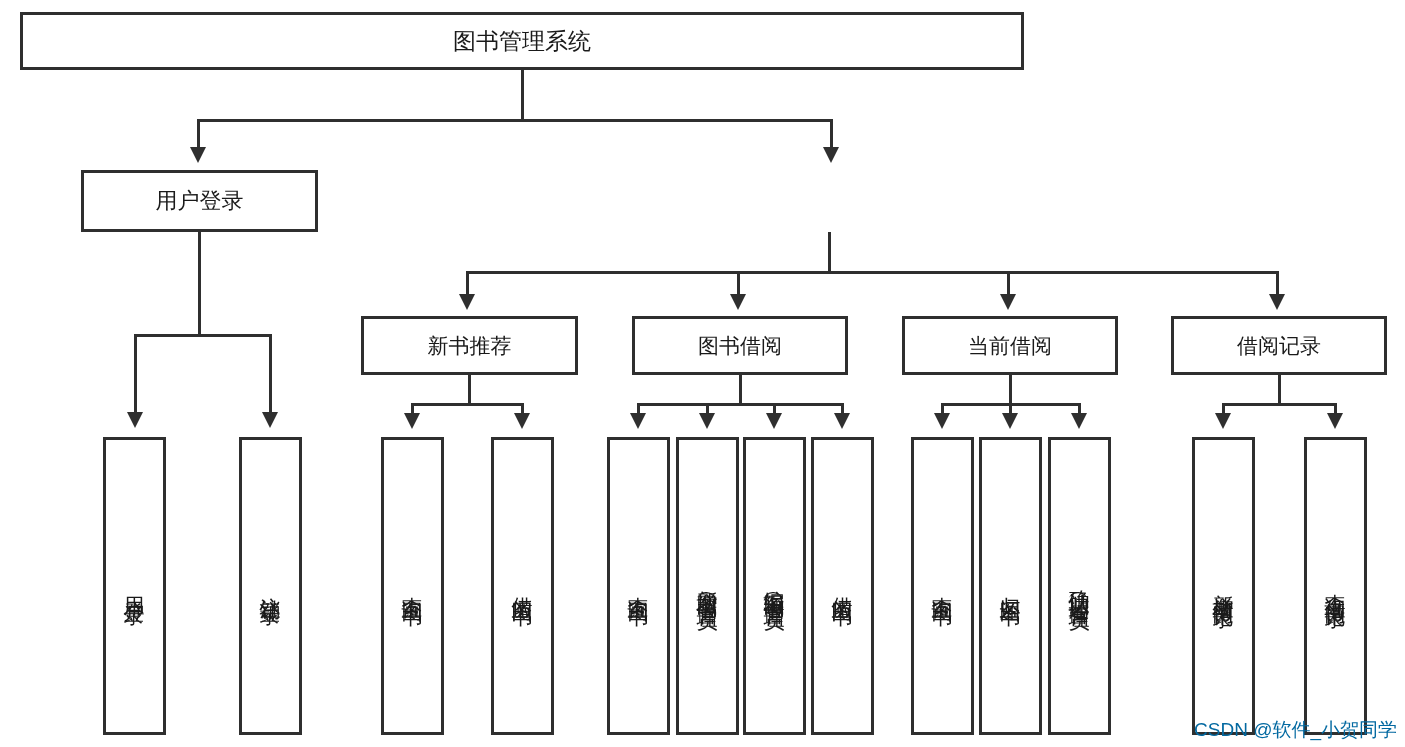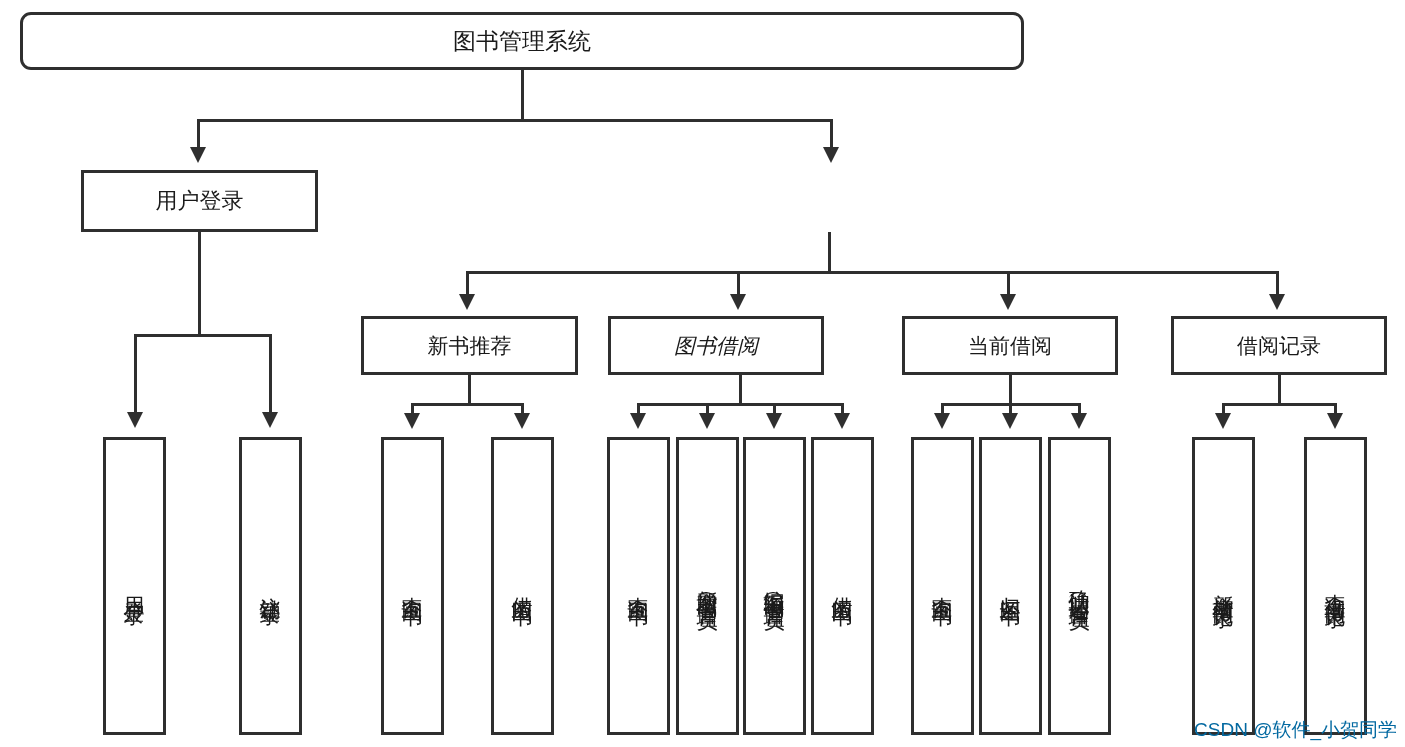--- a/index.html
+++ b/index.html
@@ -76,21 +76,21 @@
     color: #0369a1;
     white-space: nowrap;
     pointer-events: none;
   }
 </style>
 </head>
 <body>
 
 <div id="canvas">
 
-  <div class="node root" style="left:20px; top:12px; width:1004px; height:58px;border-radius:11px;">
+  <div class="node root" style="left:20px; top:12px; width:1004px; height:58px;">
     <span>图书管理系统</span>
   </div>
 
   <div class="conn vline" style="left:521px; top:70px; width:3px; height:49px;"></div>
 
   <div class="conn hline" style="left:197px; top:119px; width:636px; height:3px;"></div>
 
   <div class="conn vline" style="left:197px; top:119px; width:3px; height:30px;"></div>
   <div class="arrow" style="left:190px; top:147px;"></div>
   <div class="conn vline" style="left:830px; top:119px; width:3px; height:30px;"></div>
@@ -118,21 +118,21 @@
 
   <div class="conn vline" style="left:1007px; top:271px; width:3px; height:25px;"></div>
   <div class="arrow" style="left:1000px; top:294px;"></div>
 
   <div class="conn vline" style="left:1276px; top:271px; width:3px; height:25px;"></div>
   <div class="arrow" style="left:1269px; top:294px;"></div>
 
   <div class="node lvl3" style="left:361px; top:316px; width:217px; height:59px;">
     <span>新书推荐</span>
   </div>
-  <div class="node lvl3" style="left:608px; top:316px; width:216px; height:59px;font-style:italic;">
+  <div class="node lvl3" style="left:632px; top:316px; width:216px; height:59px;">
     <span>图书借阅</span>
   </div>
   <div class="node lvl3" style="left:902px; top:316px; width:216px; height:59px;">
     <span>当前借阅</span>
   </div>
   <div class="node lvl3" style="left:1171px; top:316px; width:216px; height:59px;">
     <span>借阅记录</span>
   </div>
 
   <div class="conn vline" style="left:468px; top:375px; width:3px; height:28px;"></div>

